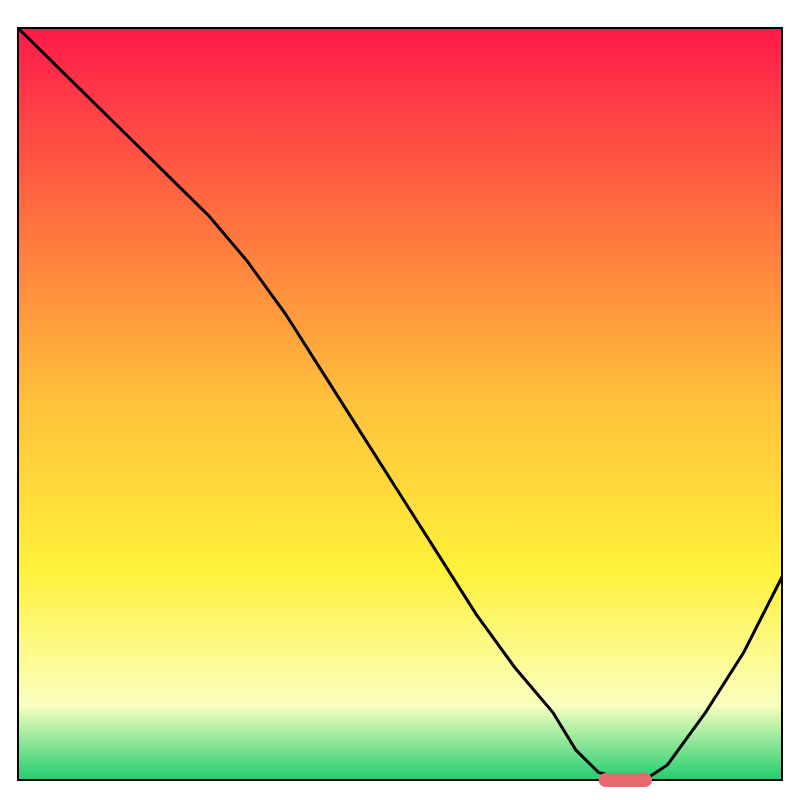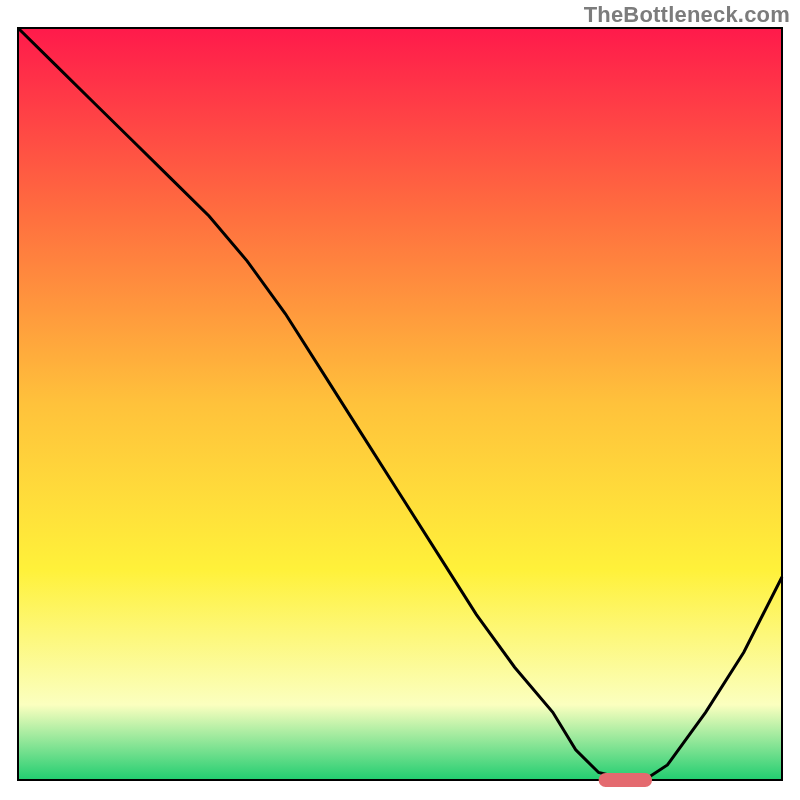--- a/index.html
+++ b/index.html
@@ -30,21 +30,20 @@
     top: 0;
     width: 800px;
     height: 800px;
   }
 </style>
 </head>
 <body>
 
 <div class="stage">
 
-  <div class="watermark">TheBottleneck.com</div>
 
   <svg class="plot" viewBox="0 0 800 800">
     <defs>
       <linearGradient id="bg-grad" x1="0" y1="0" x2="0" y2="1">
         <stop id="g0" offset="0%" stop-color="#ff1a4b"></stop>
         <stop id="g1" offset="25%" stop-color="#ff6f3f"></stop>
         <stop id="g2" offset="50%" stop-color="#ffc23b"></stop>
         <stop id="g3" offset="72%" stop-color="#fff13a"></stop>
         <stop id="g4" offset="90%" stop-color="#fbffbf"></stop>
         <stop id="g5" offset="100%" stop-color="#21cd70"></stop>

